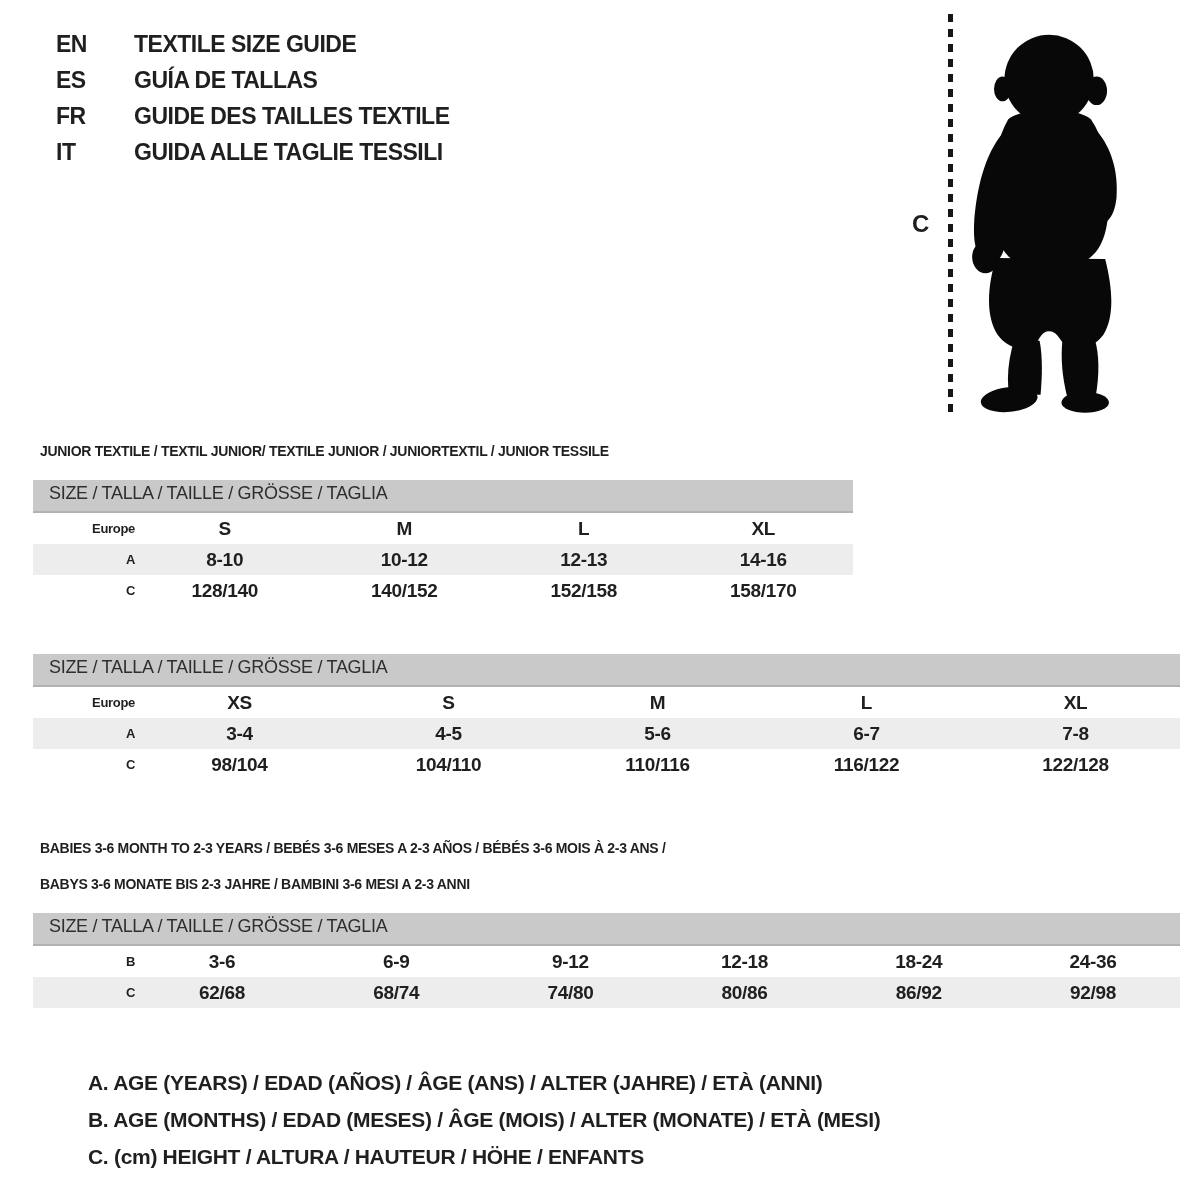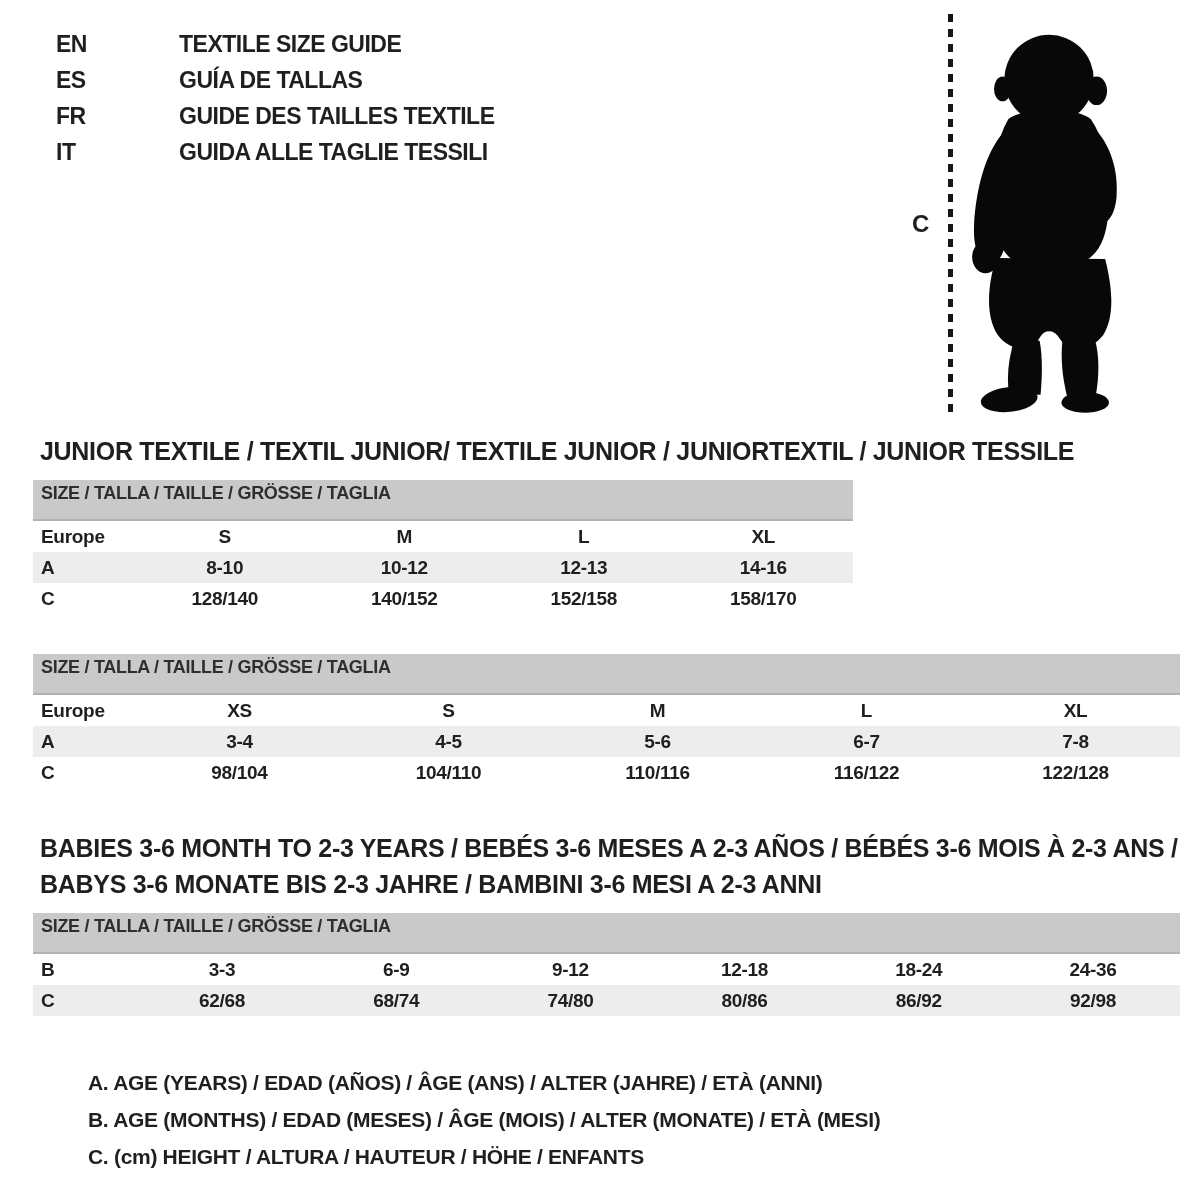--- a/index.html
+++ b/index.html
@@ -9,44 +9,44 @@
     --ink:#1f1f1f;
   }
   *{margin:0;padding:0;box-sizing:border-box;}
   html,body{width:1200px;height:1200px;background:#ffffff;overflow:hidden;}
   body{font-family:"Liberation Sans",sans-serif;color:var(--ink);position:relative;}
 
   
   .lang-header{position:absolute;left:56px;top:26px;}
   .lang-row{display:flex;height:36px;align-items:center;}
   .lang-code{width:78px;font-size:23px;font-weight:bold;letter-spacing:-0.5px;}
-  .lang-title{font-size:23px;font-weight:bold;letter-spacing:-0.5px;margin-left:45px;}
+  .lang-title{font-size:23px;font-weight:bold;letter-spacing:-0.5px;}
 
   
   .figure-wrap{position:absolute;left:900px;top:0;width:260px;height:430px;}
   .measure-label{position:absolute;left:12px;top:210px;font-size:24px;font-weight:bold;}
   .measure-line{position:absolute;left:48px;top:14px;width:5px;height:402px;
     background:repeating-linear-gradient(to bottom,#161616 0 8px,transparent 8px 15px);}
   .toddler-svg{position:absolute;left:56px;top:20px;}
 
   
   .sec{position:absolute;left:33px;}
   .sec0{top:433px;}
   .sec1{top:643px;}
   .sec2{top:830px;}
-  .section-title{font-size:25px;font-weight:bold;line-height:36px;letter-spacing:-0.3px;margin-left:7px;white-space:nowrap;}
+  .section-title{font-size:14px;font-weight:bold;line-height:36px;letter-spacing:-0.3px;margin-left:7px;white-space:nowrap;}
   .size-table{margin-top:11px;}
   .sec0 .size-table{width:820px;}
   .sec1 .size-table,.sec2 .size-table{width:1147px;}
-  .size-header-bar{height:41px;background:var(--bar-bg);box-shadow:inset 0 -2px 0 var(--bar-edge);
-    font-size:18px;font-weight:bold;color:#2e2e2e;line-height:26px;padding-left:8px;letter-spacing:-0.3px;}
+  .size-header-bar{height:33px;background:var(--bar-bg);box-shadow:inset 0 -2px 0 var(--bar-edge);
+    font-size:18px;font-weight:normal;color:#2e2e2e;line-height:26px;padding-left:16px;letter-spacing:-0.3px;}
   .t-row{display:flex;height:31px;align-items:center;}
   .t-row:first-of-type{margin-top:6px;}
   .t-row.shaded{background:var(--shade);}
-  .t-label{width:102px;padding-left:8px;font-size:19px;font-weight:bold;letter-spacing:-0.3px;}
+  .t-label{width:102px;padding-left:8px;font-size:13px;font-weight:bold;letter-spacing:-0.3px;text-align:right;}
   .t-cell{flex:1;text-align:center;font-size:19px;font-weight:bold;letter-spacing:-0.3px;}
 
   
   .legend{position:absolute;left:40px;top:1064px;}
   .legend-line{font-size:21px;font-weight:bold;line-height:37px;letter-spacing:-0.3px;white-space:nowrap;margin-left:48px;}
 </style>
 </head>
 <body>
 
 <div class="lang-header" id="langs">
@@ -146,21 +146,21 @@
           <div class="t-cell">122/128</div>
         </div>
       </div>
     </section>
     <section class="sec sec2">
       <h2 class="section-title"><span>BABIES 3-6 MONTH TO 2-3 YEARS / BEBÉS 3-6 MESES A 2-3 AÑOS / BÉBÉS 3-6 MOIS À 2-3 ANS /</span><br><span>BABYS 3-6 MONATE BIS 2-3 JAHRE / BAMBINI 3-6 MESI A 2-3 ANNI</span></h2>
       <div class="size-table">
         <div class="size-header-bar">SIZE / TALLA / TAILLE / GRÖSSE / TAGLIA</div>
         <div class="t-row">
           <div class="t-label">B</div>
-          <div class="t-cell">3-3</div>
+          <div class="t-cell">3-6</div>
           <div class="t-cell">6-9</div>
           <div class="t-cell">9-12</div>
           <div class="t-cell">12-18</div>
           <div class="t-cell">18-24</div>
           <div class="t-cell">24-36</div>
         </div>
         <div class="t-row shaded">
           <div class="t-label">C</div>
           <div class="t-cell">62/68</div>
           <div class="t-cell">68/74</div>

